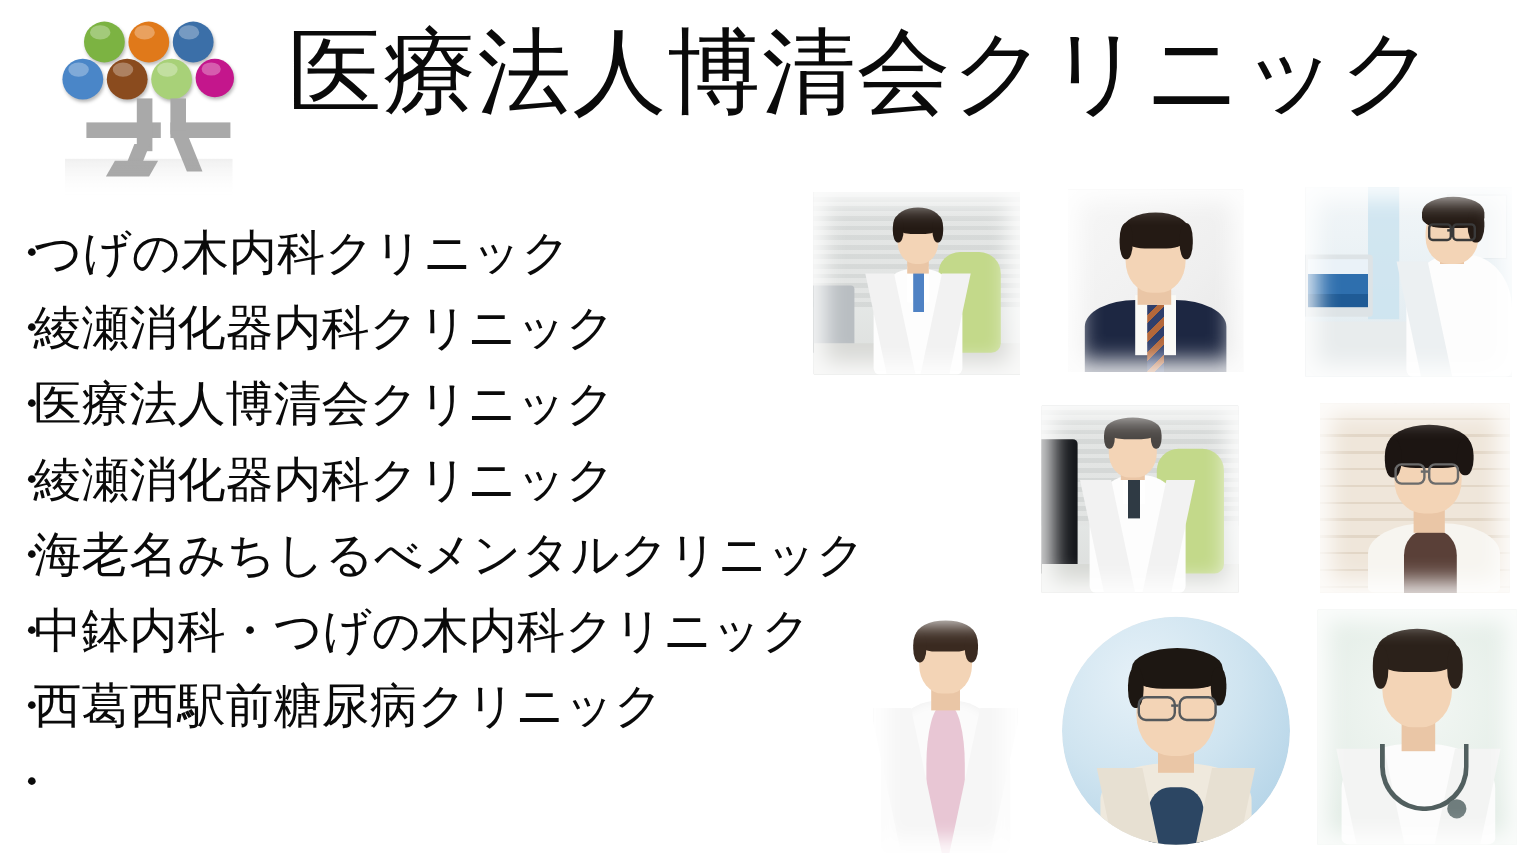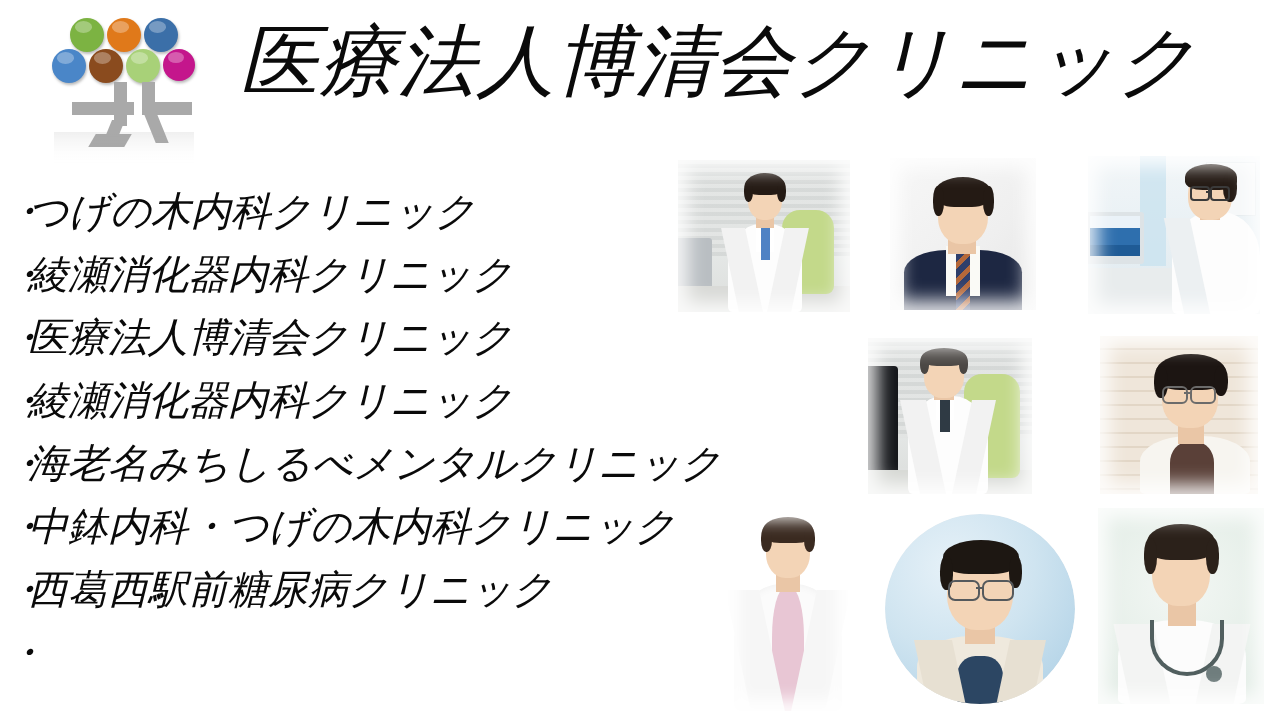--- a/index.html
+++ b/index.html
@@ -4,21 +4,21 @@
 <title>医療法人博清会クリニック</title>
 <style>
   html,body{margin:0;padding:0;}
   body{
     width:1280px;height:711px;
     background:#ffffff;
     font-family:"Liberation Sans","DejaVu Sans",sans-serif;
     overflow:hidden;
     position:relative;
   }
-  .slide{position:relative;width:1280px;height:711px;background:#fff;font-style:italic;}
+  .slide{position:relative;width:1280px;height:711px;background:#fff;}
 
   
   .header{position:absolute;left:0;top:0;width:1280px;height:155px;}
 
   .logo{position:absolute;left:46px;top:14px;width:150px;height:140px;}
   .logo-dots{position:absolute;left:0;top:0;width:150px;height:70px;}
   .dot{
     position:absolute;border-radius:50%;
     box-shadow:1px 2px 3px rgba(0,0,0,0.28);
   }

